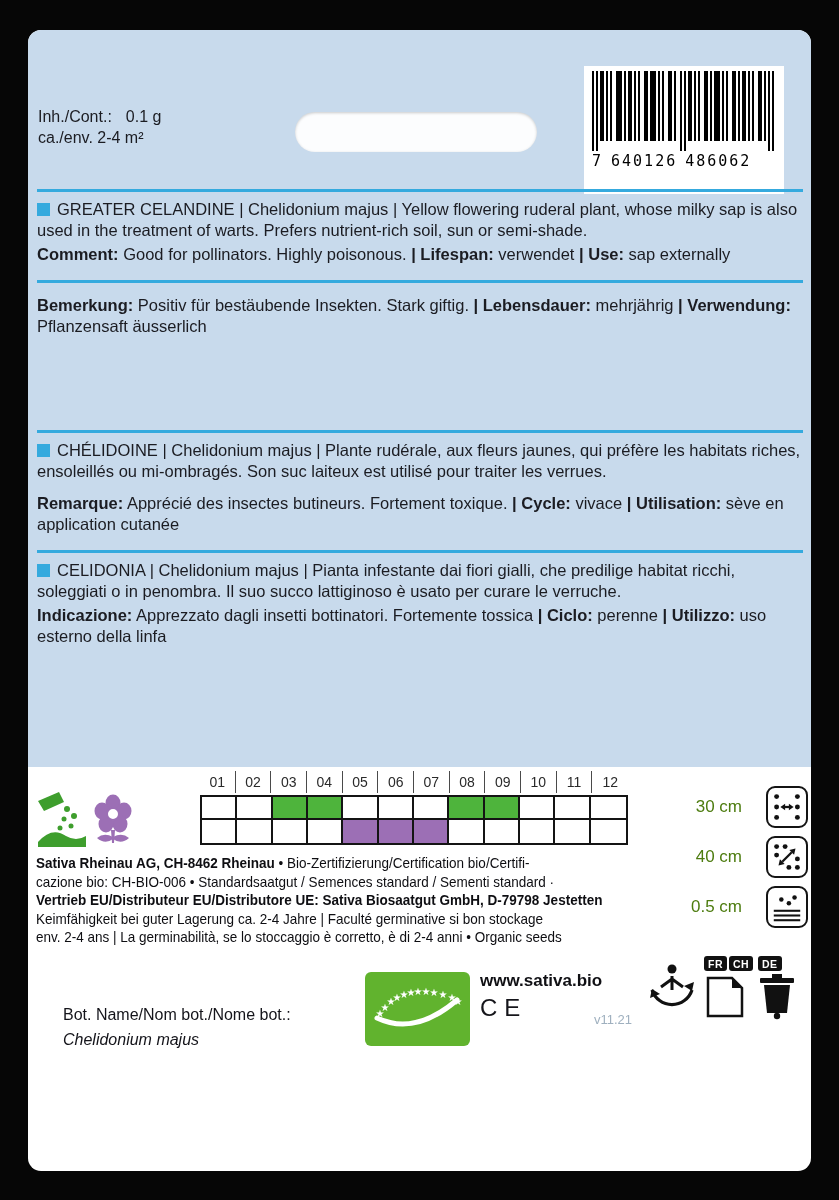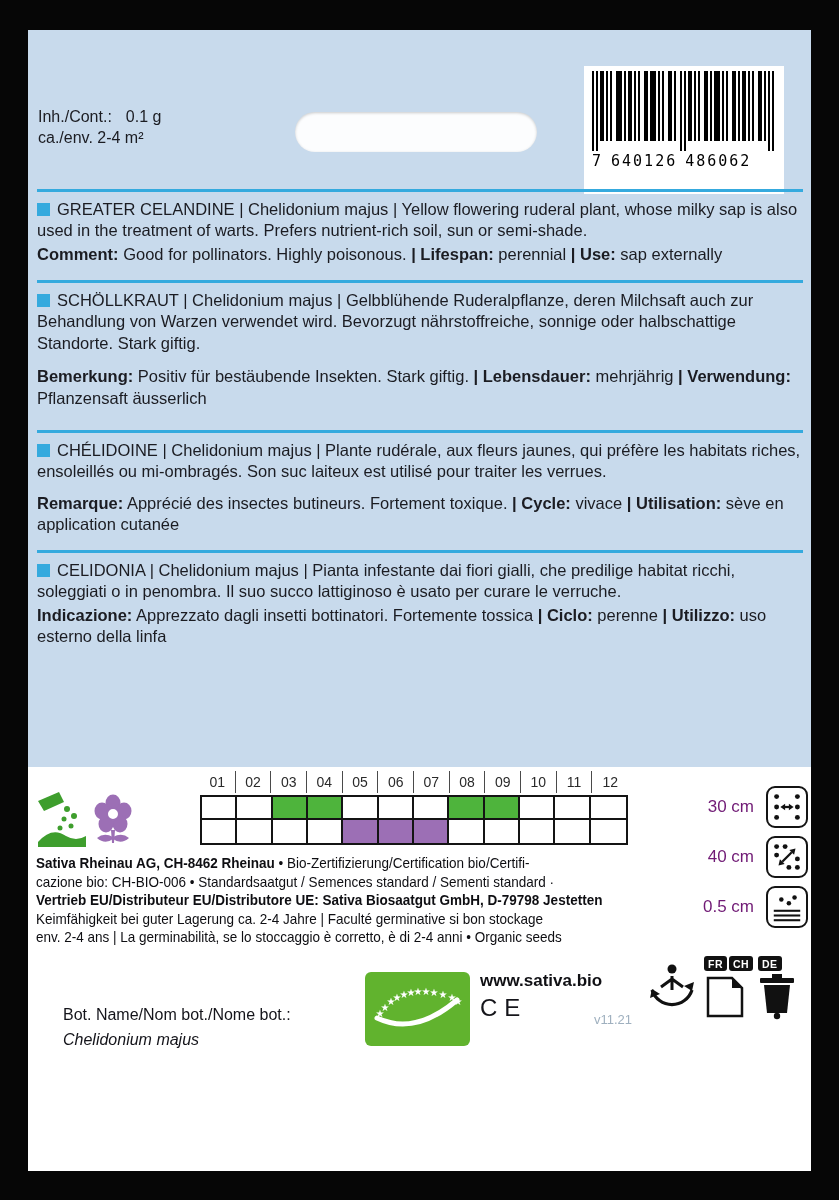--- a/index.html
+++ b/index.html
@@ -1,21 +1,21 @@
 <!DOCTYPE html>
 <html style="--packet_blue: #c8daec; --accent_cyan: #35aade; --text_dark: #1b1c22; --organic_green: #61b32e; --icon_green: #3e9e2d; --icon_purple: #9c6fb5; --calendar_green: #4eb43c; --calendar_purple: #9c6fb5;"><head>
 <meta charset="utf-8">
 <style>
   * { margin:0; padding:0; box-sizing:border-box; }
   html,body { width:839px; height:1200px; }
   body { background:#060606; font-family:"Liberation Sans", sans-serif; position:relative; overflow:hidden; }
 
   .stage  { position:absolute; inset:0; background:#060606; }
   .packet { position:absolute; left:28px; top:30px; width:783px; height:1141px;
-            background:#fff; border-radius:0; overflow:hidden;text-decoration:underline; }
+            background:#fff; border-radius:13px; overflow:hidden;text-decoration:underline; }
   .blue-panel { position:absolute; left:0; top:0; width:100%; height:737px;
             background:var(--packet_blue,#c8daec); }
 
   
   .content-amount { position:absolute; left:10px; top:76px; font-size:16px; line-height:21px;
             color:var(--text_dark,#1b1c22); }
   .content-amount .cv { margin-left:14px; }
   .hang-slot { position:absolute; left:267px; top:82px; width:242px; height:40px; border-radius:20px;
             background:#fcfdfe; box-shadow: inset 0 1px 3px rgba(0,0,0,.20); }
   .barcode { position:absolute; left:556px; top:36px; width:200px; height:128px; background:#fff; padding:5px 8px 0; }
@@ -45,22 +45,22 @@
             border:2.5px solid #141414; }
   .gcell { border-right:2px solid #141414; border-bottom:2px solid #141414; }
   .gcell:nth-child(12n) { border-right:none; }
   .gcell:nth-child(n+13) { border-bottom:none; }
   .gcell.green  { background:var(--calendar_green,#4eb43c); }
   .gcell.purple { background:var(--calendar_purple,#9c6fb5); }
   .sow-icon    { position:absolute; left:8px;  top:760px; }
   .flower-icon { position:absolute; left:62px; top:764px; }
 
   
-  .srow { position:absolute; right:3px; display:flex; align-items:center; gap:12px;
-          color:#701a75; font-size:17px; }
+  .srow { position:absolute; right:3px; display:flex; align-items:center; gap:24px;
+          color:#4d7c0f; font-size:17px; }
   .srow .ibox { width:42px; height:42px; border:2.5px solid #141414; border-radius:9px;
           background:#fff; display:flex; align-items:center; justify-content:center; }
   .r1 { top:756px; } .r2 { top:806px; } .r3 { top:856px; }
 
   
   .company { position:absolute; left:8px; top:824px; width:700px; font-size:15px; line-height:18.5px;
           color:#0e0e12; transform:scaleX(.9); transform-origin:left top; white-space:nowrap; }
 
   
   .botname { position:absolute; left:35px; top:972px; font-size:16px; line-height:25px; color:#14141a; }
@@ -136,26 +136,25 @@
       <div class="digits">
         <span>7</span>
           <span>640126</span>
           <span>486062</span>
       </div>
     </div>
 
     <div class="section s1">
       <div class="divider"></div>
       <p class="desc"><span class="sq"></span><span>GREATER CELANDINE</span> <span>| Chelidonium majus | Yellow flowering ruderal plant, whose milky sap is also used in the treatment of warts. Prefers nutrient-rich soil, sun or semi-shade.</span></p>
-      <p class="details"><b>Comment:</b><span> Good for pollinators. Highly poisonous. </span><b>| Lifespan:</b><span> perennial </span><b>| Use:</b><span> sap externally</span></p>
+      <p class="details"><b>Comment:</b><span> Good for pollinators. Highly poisonous. </span><b>| Lifespan:</b><span> verwendet </span><b>| Use:</b><span> sap externally</span></p>
     </div>
 
     <div class="section s2">
       <div class="divider"></div>
-      <p class="desc"><span class="sq"></span><span>SCHÖLLKRAUT</span> <span>| Chelidonium majus | Gelbblühende Ruderalpflanze, deren Milchsaft auch zur Behandlung von Warzen verwendet wird. Bevorzugt nährstoffreiche, sonnige oder halbschattige Standorte. Stark giftig.</span></p>
       <p class="details"><b>Bemerkung:</b><span> Positiv für bestäubende Insekten. Stark giftig. </span><b>| Lebensdauer:</b><span> mehrjährig </span><b>| Verwendung:</b><span> Pflanzensaft äusserlich</span></p>
     </div>
 
     <div class="section s4">
       <div class="divider"></div>
       <p class="desc"><span class="sq"></span><span>CELIDONIA</span> <span>| Chelidonium majus | Pianta infestante dai fiori gialli, che predilige habitat ricchi, soleggiati o in penombra. Il suo succo lattiginoso è usato per curare le verruche.</span></p>
       <p class="details"><b>Indicazione:</b><span> Apprezzato dagli insetti bottinatori. Fortemente tossica </span><b>| Ciclo:</b><span> perenne </span><b>| Utilizzo:</b><span> uso esterno della linfa</span></p>
     </div>
 
     <div class="section s3">

